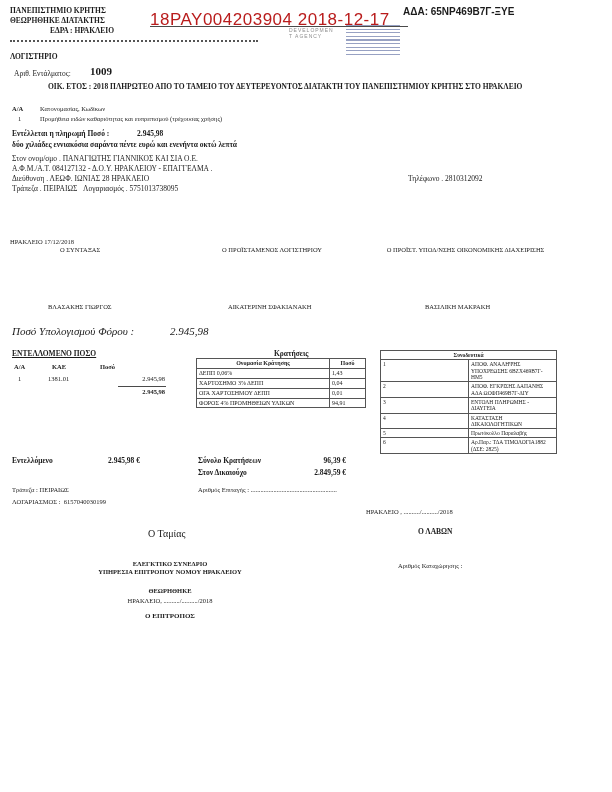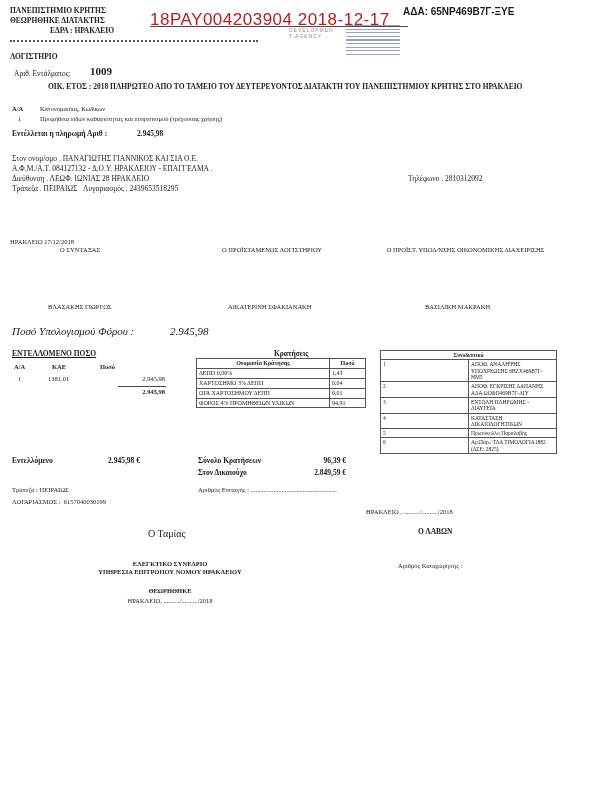--- a/index.html
+++ b/index.html
@@ -41,28 +41,29 @@
 
   <div class="t" style="left:14px;top:69px;">Αριθ. Εντάλματος:</div>
   <div class="t b" style="left:90px;top:65px;font-size:11px;">1009</div>
   <div class="t b wrap" style="left:12px;top:82px;width:588px;padding-left:36px;">ΟΙΚ. ΕΤΟΣ : 2018   ΠΛΗΡΩΤΕΟ ΑΠΟ ΤΟ ΤΑΜΕΙΟ ΤΟΥ ΔΕΥΤΕΡΕΥΟΝΤΟΣ ΔΙΑΤΑΚΤΗ ΤΟΥ ΠΑΝΕΠΙΣΤΗΜΙΟΥ ΚΡΗΤΗΣ ΣΤΟ ΗΡΑΚΛΕΙΟ</div>
 
   <div class="t b" style="left:12px;top:105px;font-size:6.5px;">Α/Α</div>
   <div class="t" style="left:40px;top:105px;font-size:6.5px;">Κατονομασίας, Κωδίκων</div>
   <div class="t" style="left:18px;top:115px;font-size:6.5px;">1</div>
   <div class="t" style="left:40px;top:115px;font-size:6.5px;">Προμήθεια ειδών καθαριότητας και ευπρεπισμού (τρέχουσας χρήσης)</div>
 
-  <div class="t b" style="left:12px;top:129px;">Εντέλλεται η πληρωμή Αριθ :</div>
+  <div class="t b" style="left:12px;top:129px;">Εντέλλεται η πληρωμή Ποσό :</div>
   <div class="t b" style="left:137px;top:129px;">2.945,98</div>
+  <div class="t b" style="left:12px;top:140px;">δύο  χιλιάδες εννιακόσια σαράντα πέντε ευρώ  και ενενήντα οκτώ  λεπτά</div>
 
   <div class="t" style="left:12px;top:154px;"><span>Στον ονομ/σμο .</span> <span>ΠΑΝΑΓΙΩΤΗΣ ΓΙΑΝΝΙΚΟΣ ΚΑΙ ΣΙΑ Ο.Ε.</span></div>
   <div class="t" style="left:12px;top:164px;">Α.Φ.Μ./Α.Τ. 084127132   -  Δ.Ο.Υ. ΗΡΑΚΛΕΙΟΥ  -  ΕΠΑΓΓΕΛΜΑ .</div>
   <div class="t" style="left:12px;top:174px;"><span>Διεύθυνση .</span> <span>ΛΕΩΦ. ΙΩΝΙΑΣ 28 ΗΡΑΚΛΕΙΟ</span></div>
   <div class="t" style="left:408px;top:174px;"><span>Τηλέφωνο .</span> <span>2810312092</span></div>
-  <div class="t" style="left:12px;top:184px;"><span>Τράπεζα .</span> <span>ΠΕΙΡΑΙΩΣ</span>&nbsp;&nbsp;&nbsp;<span>Λογαριασμός .</span> <span>2439653518295</span></div>
+  <div class="t" style="left:12px;top:184px;"><span>Τράπεζα .</span> <span>ΠΕΙΡΑΙΩΣ</span>&nbsp;&nbsp;&nbsp;<span>Λογαριασμός .</span> <span>5751013738095</span></div>
 
 
   <div class="t" style="left:10px;top:238px;font-size:6.5px;">ΗΡΑΚΛΕΙΟ  17/12/2018</div>
   <div class="t" style="left:60px;top:246px;font-size:6.5px;">Ο ΣΥΝΤΑΞΑΣ</div>
   <div class="t" style="left:222px;top:246px;font-size:6.5px;">Ο ΠΡΟΪΣΤΑΜΕΝΟΣ ΛΟΓΙΣΤΗΡΙΟΥ</div>
   <div class="t wrap ctr" style="left:378px;top:246px;width:175px;font-size:6.5px;">Ο ΠΡΟΪΣΤ. ΥΠΟΔ/ΝΣΗΣ ΟΙΚΟΝΟΜΙΚΗΣ ΔΙΑΧΕΙΡΙΣΗΣ</div>
   <div class="t" style="left:48px;top:303px;font-size:6.5px;">ΒΛΑΣΑΚΗΣ ΓΙΩΡΓΟΣ</div>
   <div class="t" style="left:228px;top:303px;font-size:6.5px;">ΑΙΚΑΤΕΡΙΝΗ ΣΦΑΚΙΑΝΑΚΗ</div>
   <div class="t" style="left:425px;top:303px;font-size:6.5px;">ΒΑΣΙΛΙΚΗ ΜΑΚΡΑΚΗ</div>
 
@@ -150,14 +151,15 @@
 
   <div class="t" style="left:366px;top:508px;font-size:6.5px;">ΗΡΑΚΛΕΙΟ , ........../........../2018</div>
   <div class="t" style="left:148px;top:528px;font-size:10px;">Ο Ταμίας</div>
   <div class="t b" style="left:418px;top:527px;">Ο ΛΑΒΩΝ</div>
 
   <div class="t b ctr" style="left:55px;top:560px;width:230px;font-size:6.5px;">ΕΛΕΓΚΤΙΚΟ ΣΥΝΕΔΡΙΟ</div>
   <div class="t b ctr" style="left:55px;top:568px;width:230px;font-size:6.5px;">ΥΠΗΡΕΣΙΑ ΕΠΙΤΡΟΠΟΥ ΝΟΜΟΥ ΗΡΑΚΛΕΙΟΥ</div>
   <div class="t" style="left:398px;top:562px;font-size:6.5px;">Αριθμός Καταχώρησης :</div>
   <div class="t b ctr" style="left:55px;top:587px;width:230px;font-size:6.5px;">ΘΕΩΡΗΘΗΚΕ</div>
   <div class="t ctr" style="left:55px;top:597px;width:230px;font-size:6.5px;">ΗΡΑΚΛΕΙΟ, ........../........../2018</div>
+  <div class="t b ctr" style="left:55px;top:612px;width:230px;font-size:7px;">Ο ΕΠΙΤΡΟΠΟΣ</div>
 
 </div>
 
 </body></html>

